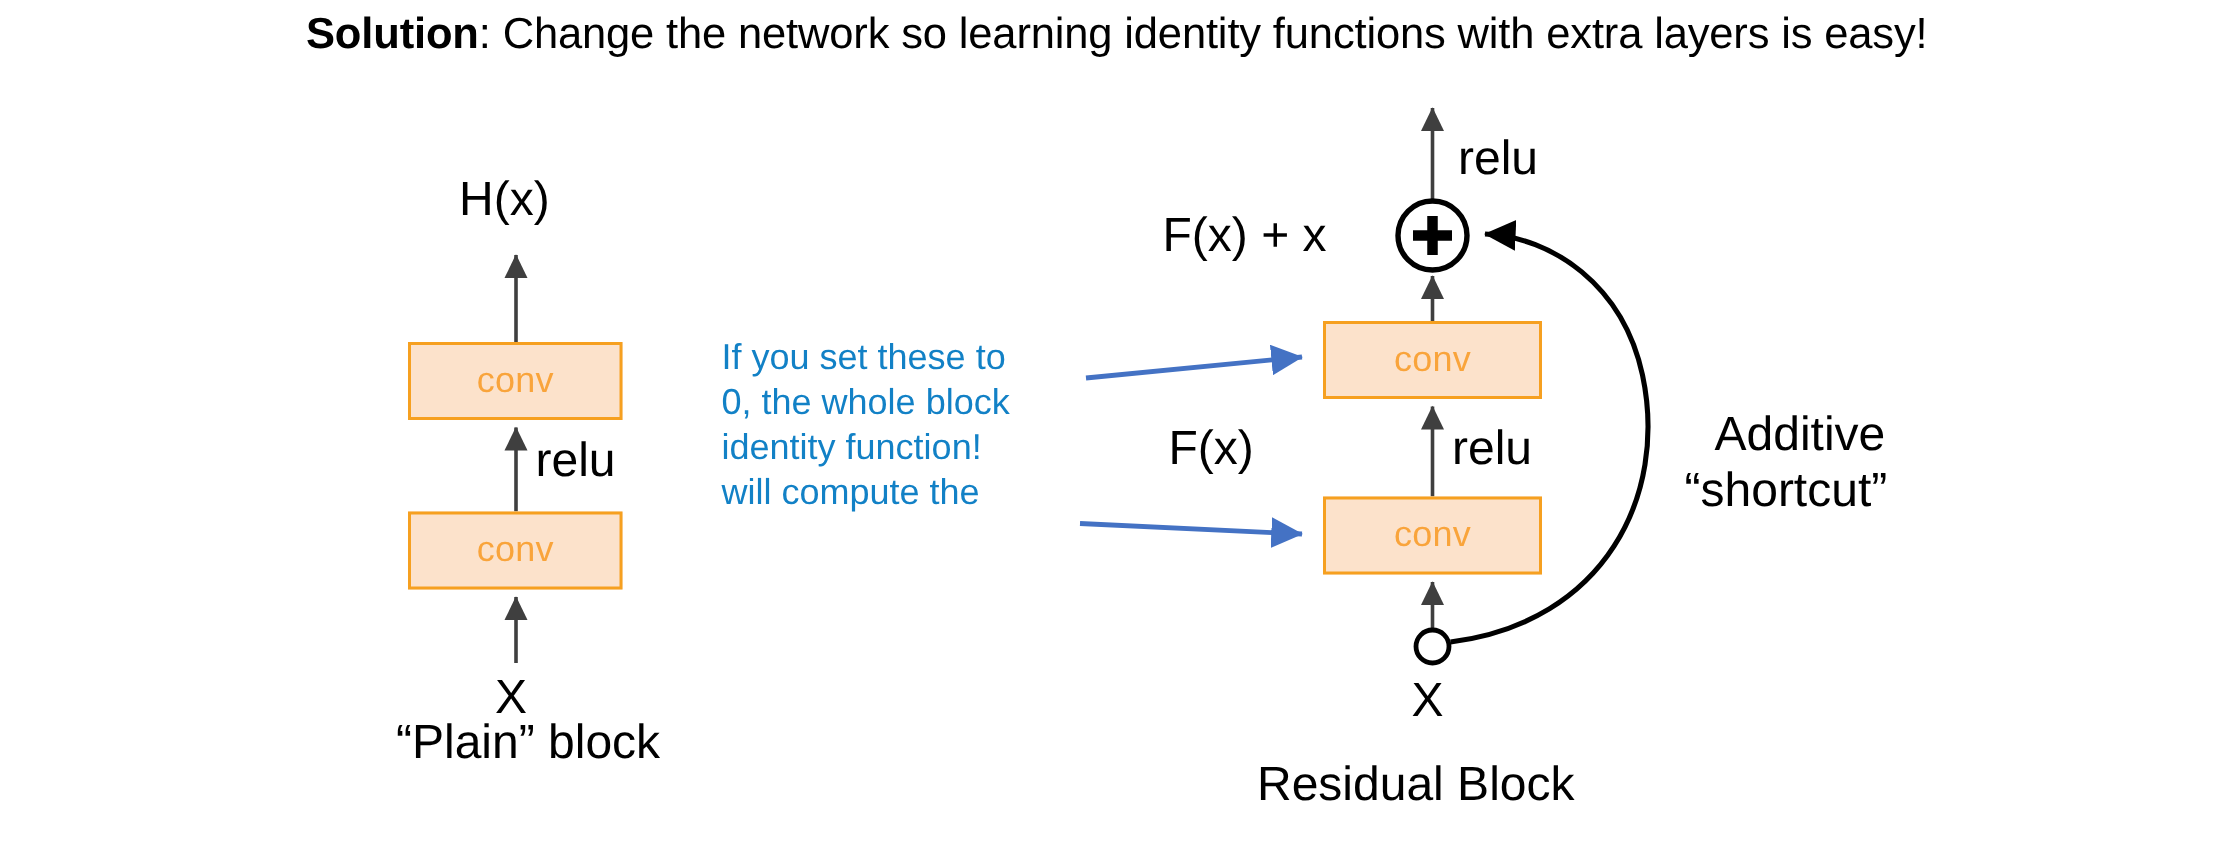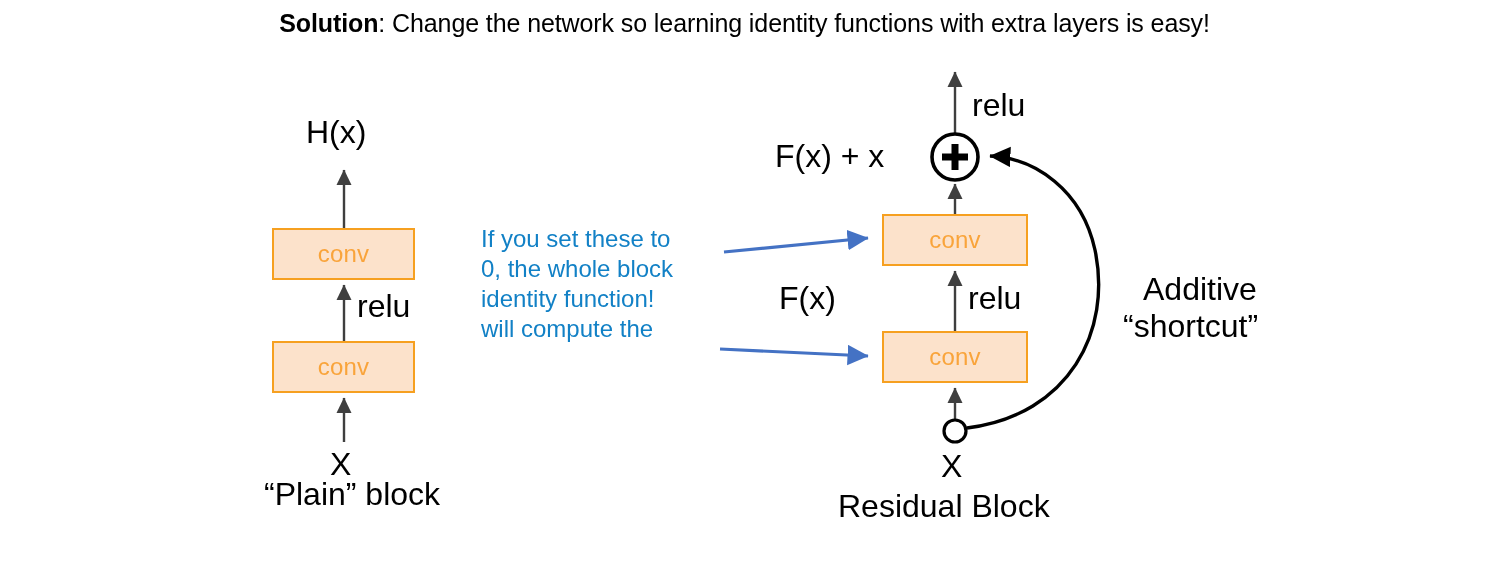--- a/index.html
+++ b/index.html
@@ -20,21 +20,21 @@
     overflow: hidden;
   }
 
   
   #headline {
     position: absolute;
     left: 0;
     top: 6px;
     width: 1489px;
     text-align: center;
-    font-size: 25px;
+    font-size: 29px;
     line-height: 34px;
     color: #000000;
     white-space: nowrap;
     letter-spacing: -0.1px;
   }
   #headline .bold { font-weight: bold; }
 
   
   #wires {
     position: absolute;
@@ -166,15 +166,15 @@
 
   <div class="conv-box" style="left:882px; top:331px; width:146px; height:52px;">
     <span class="conv-label">conv</span>
   </div>
 
   <div class="lbl lbl-black sz-big" style="left:941px; top:449px;">X</div>
 
   <div class="lbl lbl-black sz-cap" style="left:1143px; top:272px;">Additive</div>
   <div class="lbl lbl-black sz-cap" style="left:1123px; top:309px;">“shortcut”</div>
 
-  <div class="lbl lbl-black sz-cap" style="left:838px; top:489px;">Residual Block</div>
+  <div class="lbl lbl-black sz-cap" style="left:838px; top:505px;">Residual Block</div>
 
 </div>
 
 </body></html>

